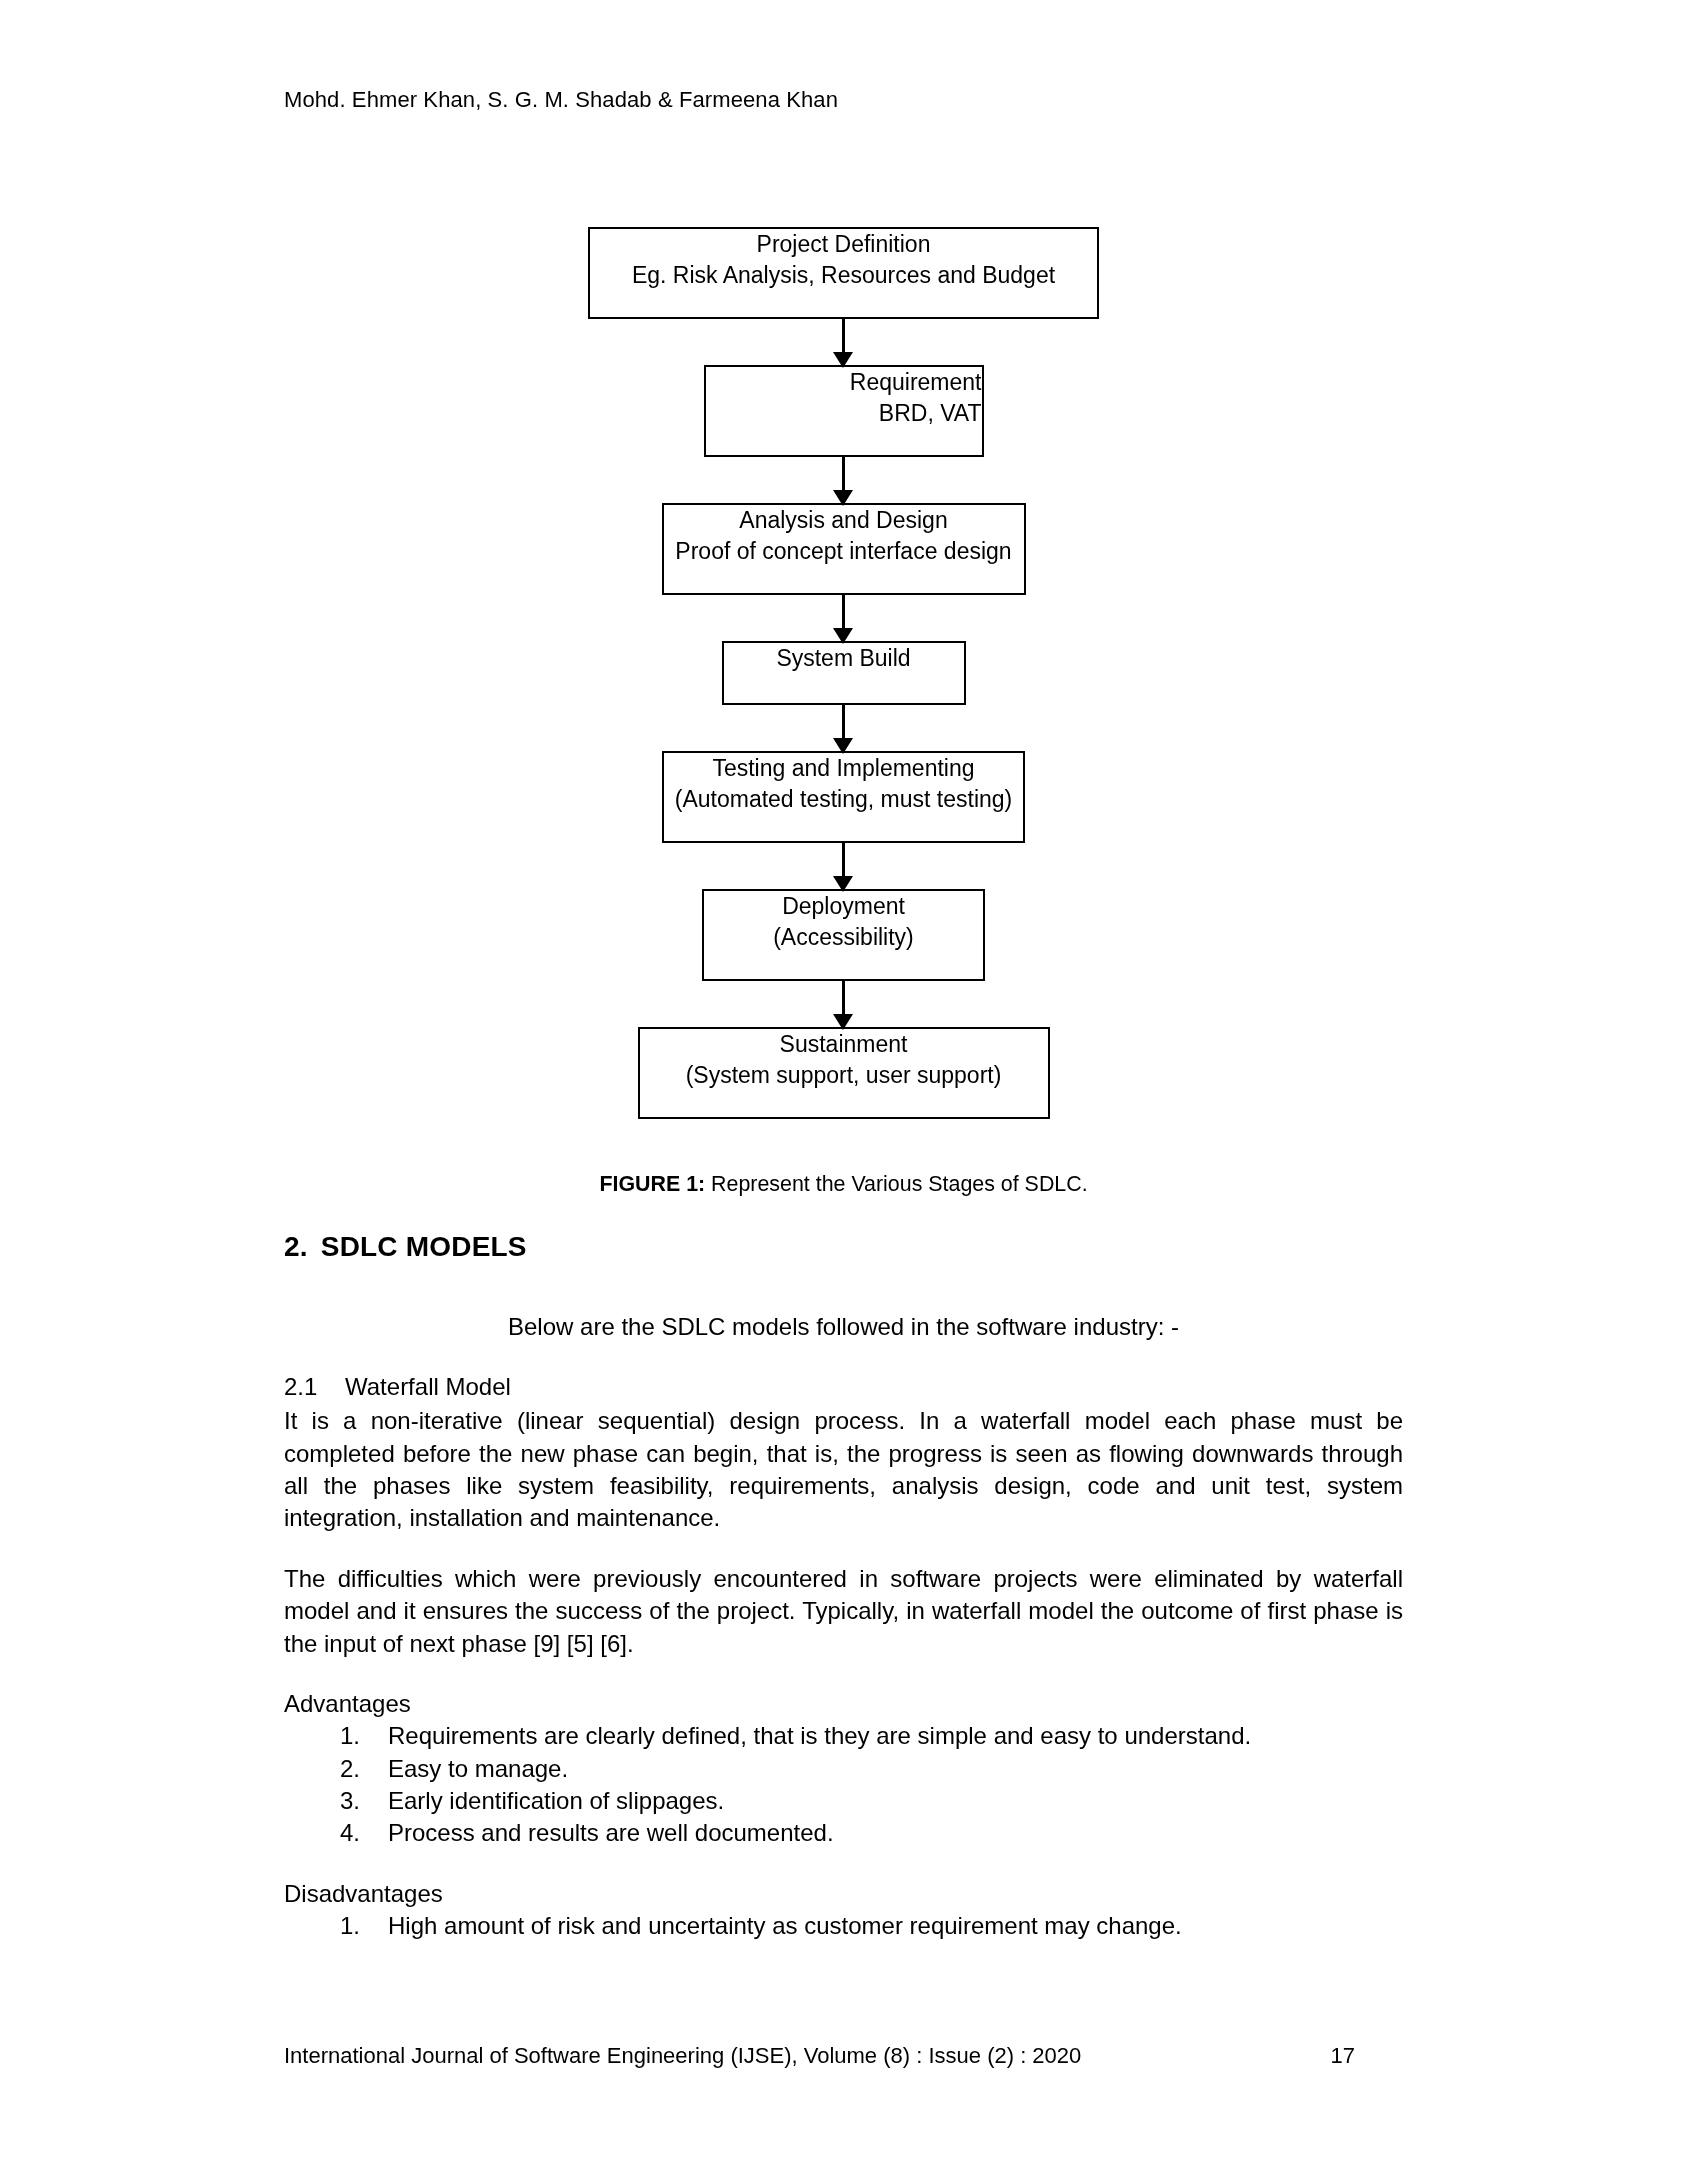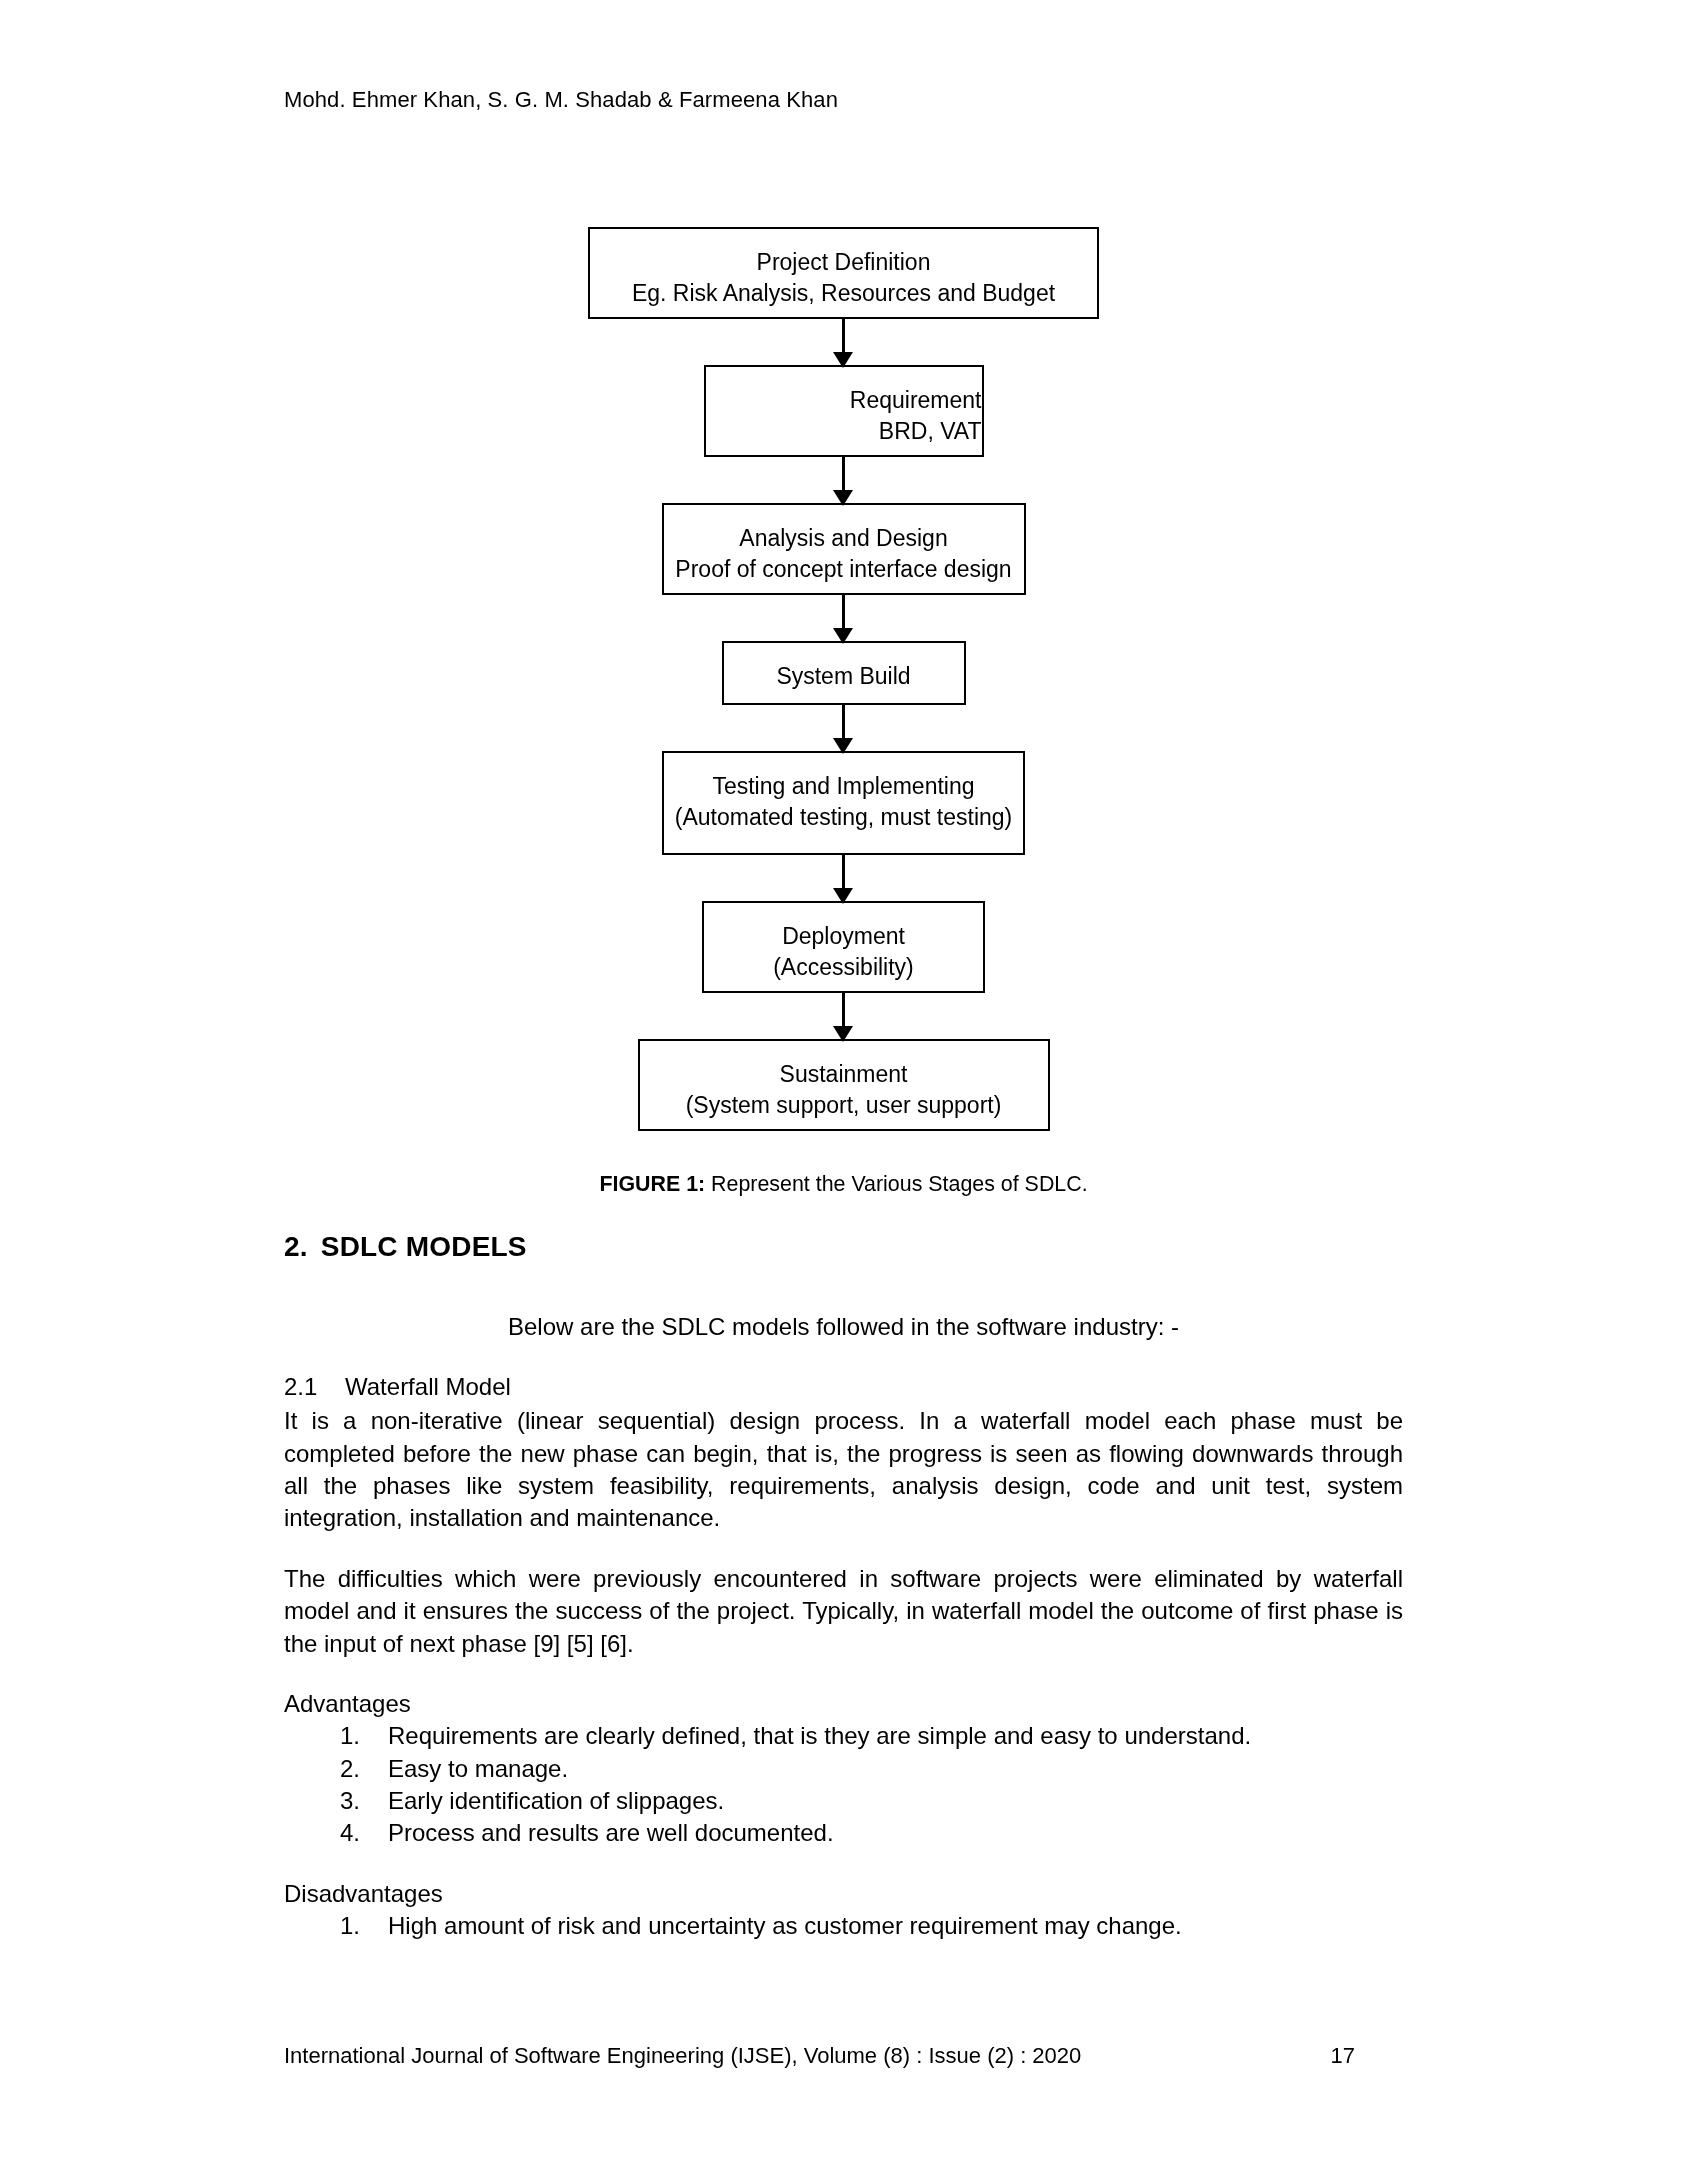--- a/index.html
+++ b/index.html
@@ -42,21 +42,20 @@
     width: 1119px;
   }
   .fc-row {
     display: flex;
     justify-content: center;
   }
   .fc-box {
     border: 2.5px solid #000;
     box-sizing: border-box;
     text-align: center;
-    padding-top: 18px;
     font-size: 23px;
     line-height: 1.33;
     background: #fff;
   }
   .fc-box .l2 { display: block; }
 
   .connector {
     position: relative;
     height: 46px;
     width: 100%;
@@ -198,21 +197,21 @@
       <div class="fc-box" id="box3" style="width: 244px; height: 64px;">
         <span>System Build</span>
       </div>
     </div>
     <div class="connector">
       <div class="stem"></div>
       <div class="head"></div>
     </div>
 
     <div class="fc-row">
-      <div class="fc-box" id="box4" style="width: 363px; height: 104px;">
+      <div class="fc-box" id="box4" style="width: 363px; height: 92px;">
         <span>Testing and Implementing</span>
         <span class="l2">(Automated testing, must testing)</span>
       </div>
     </div>
     <div class="connector">
       <div class="stem"></div>
       <div class="head"></div>
     </div>
 
     <div class="fc-row">

